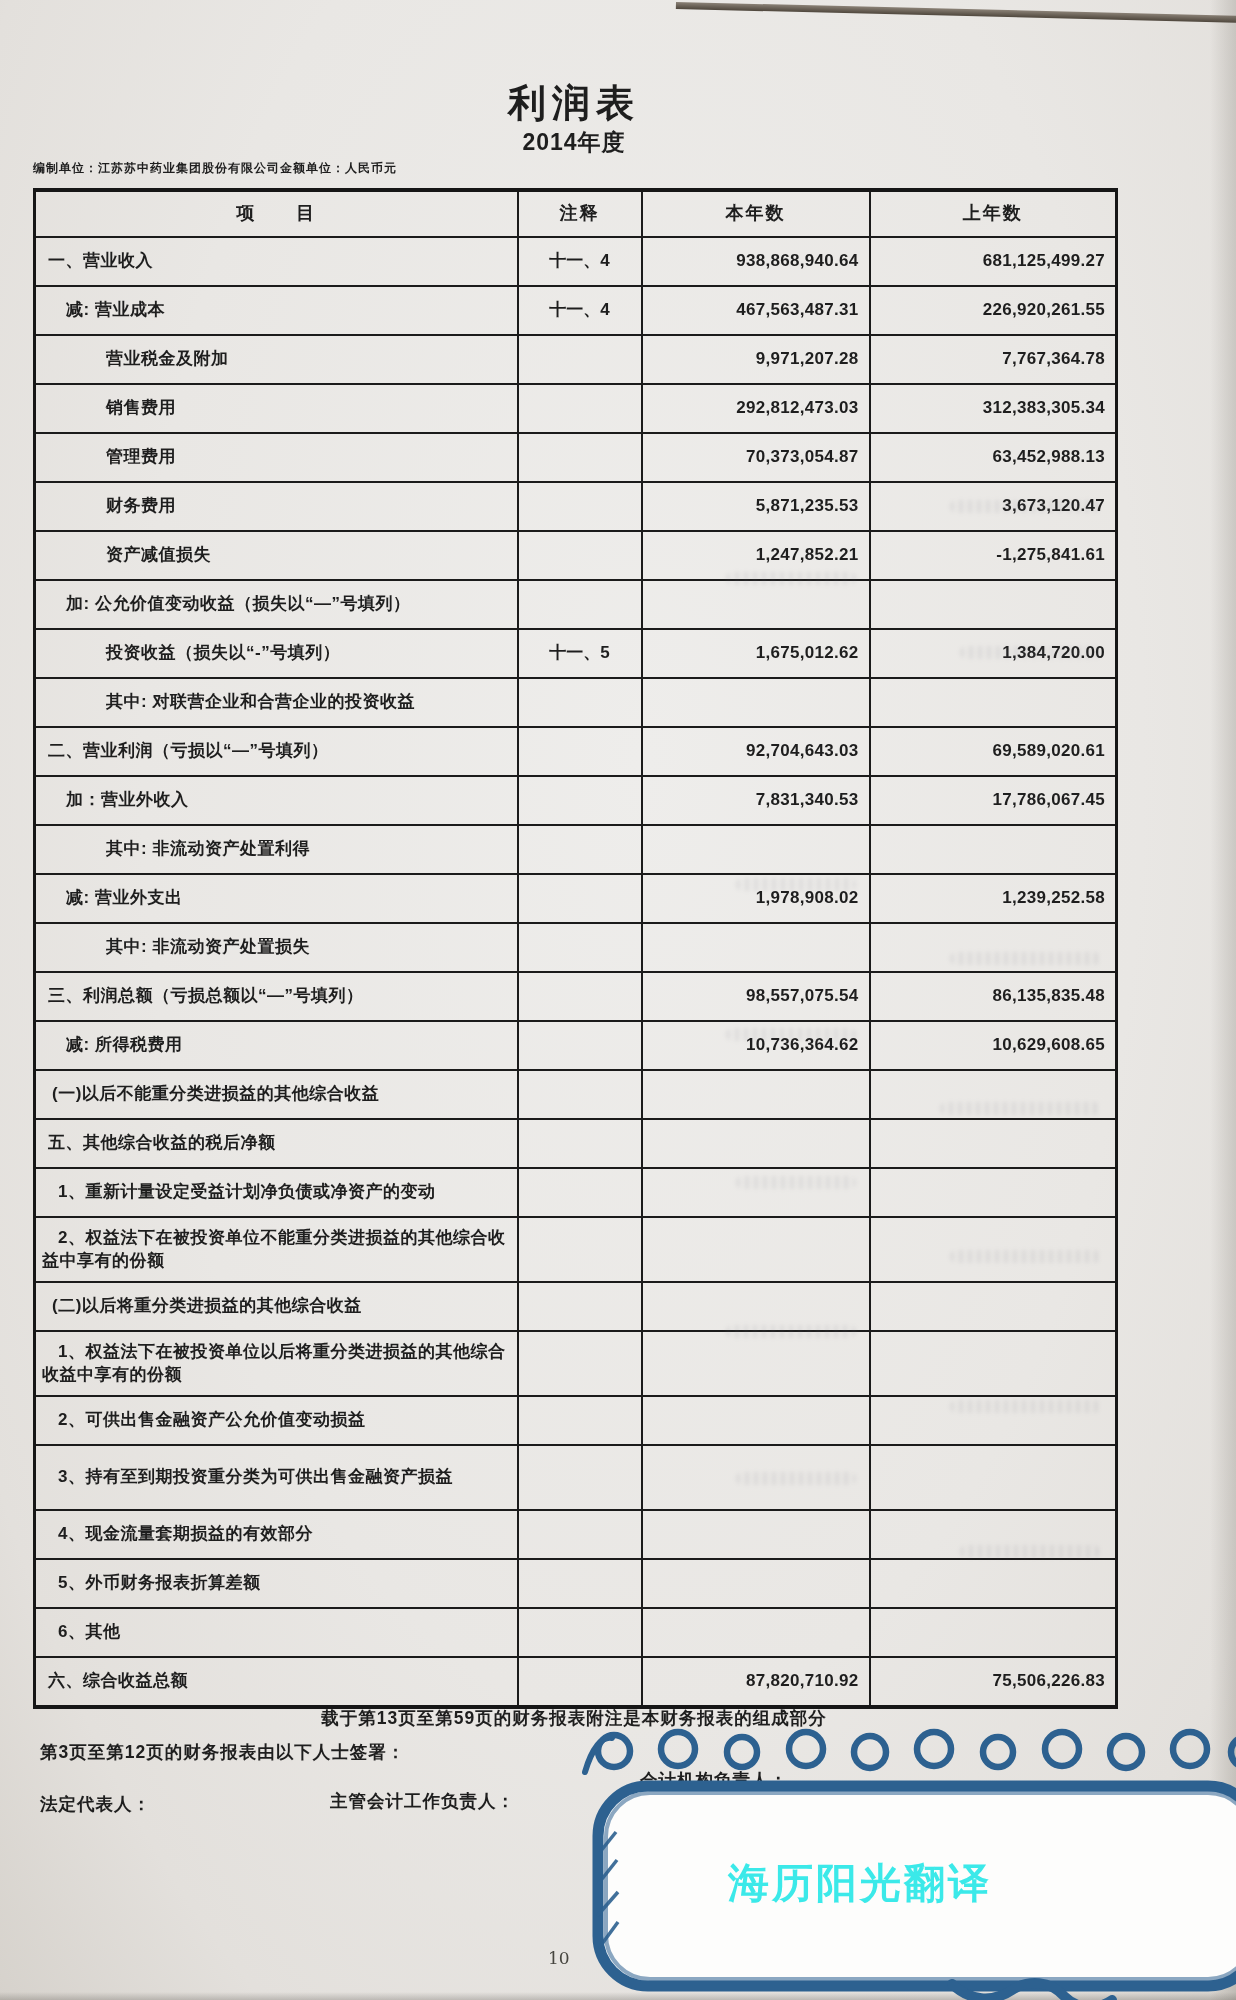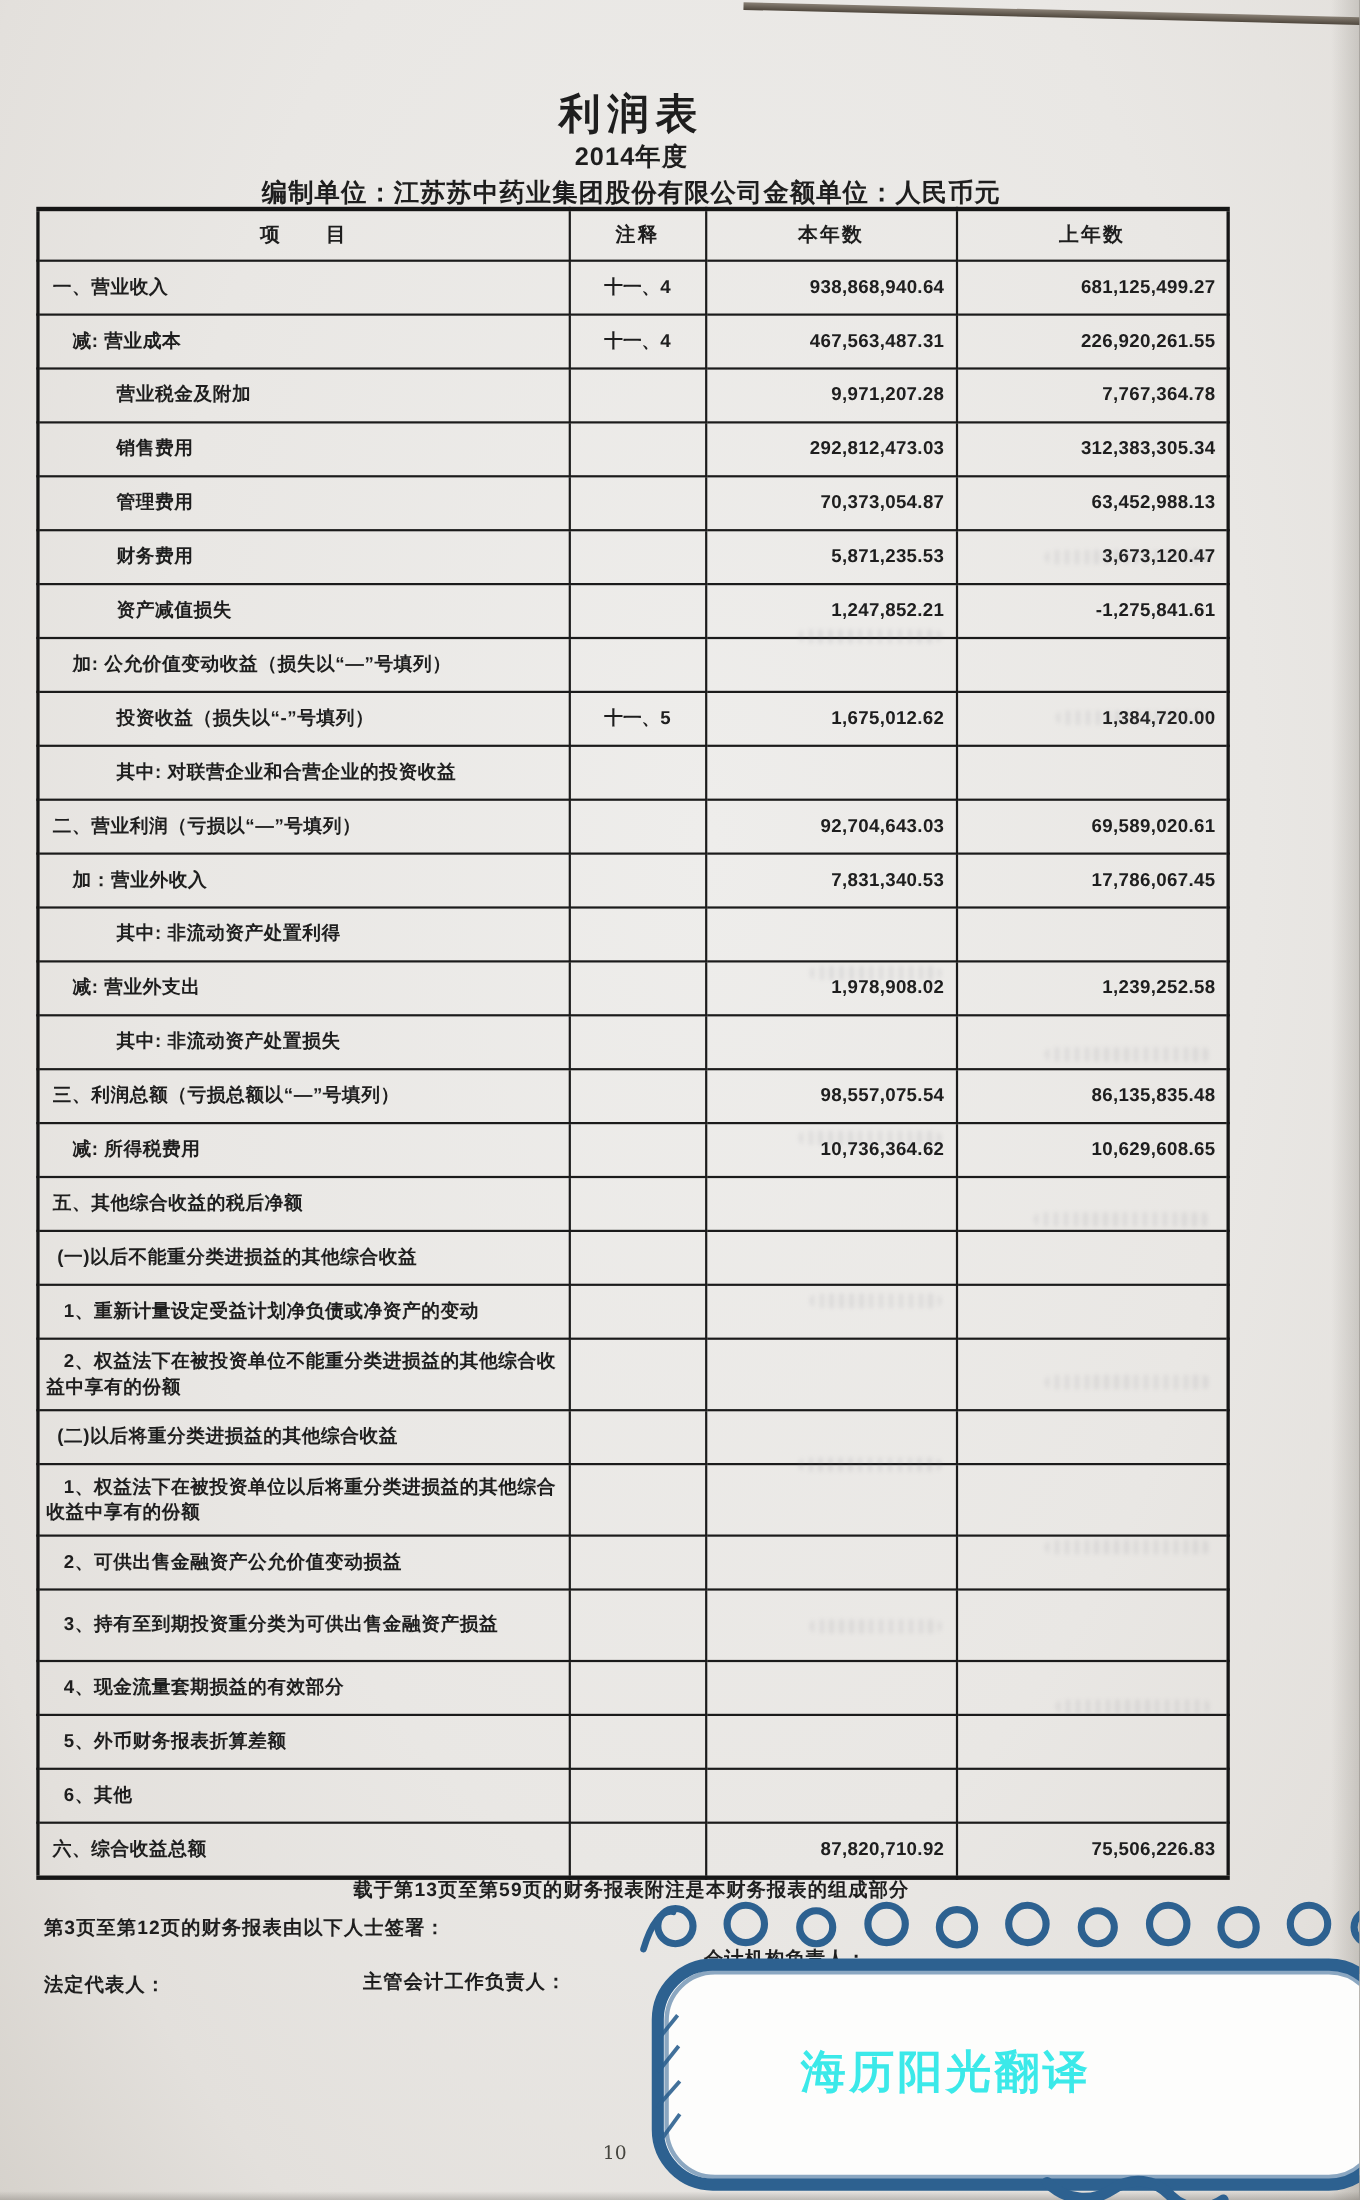--- a/index.html
+++ b/index.html
@@ -14,21 +14,21 @@
   .edge-right{position:absolute;right:0;top:0;width:26px;height:100%;
     background:linear-gradient(90deg,rgba(90,85,75,0) 0%,rgba(90,85,75,.20) 100%);}
   .edge-bottom{position:absolute;left:0;bottom:0;width:100%;height:8px;
     background:linear-gradient(rgba(70,65,58,0),rgba(70,65,58,.25));}
 
   .title{position:absolute;left:33px;top:78px;width:1082px;text-align:center;
     font-size:38px;font-weight:bold;letter-spacing:6px;}
   .subtitle{position:absolute;left:33px;top:127px;width:1082px;text-align:center;
     font-size:23px;font-weight:bold;letter-spacing:1px;}
   .meta-row{position:absolute;left:33px;top:160px;width:1082px;display:flex;
-    justify-content:center;font-size:23px;font-weight:bold;letter-spacing:1px;}
+    justify-content:flex-start;font-size:12px;font-weight:bold;letter-spacing:1px;}
 
   table.stmt{position:absolute;left:33px;top:188px;width:1082px;border-collapse:collapse;
     table-layout:fixed;background:transparent;
     border:3px solid #161616;border-top:4px solid #161616;border-bottom:4px solid #161616;}
   table.stmt th,table.stmt td{border:2px solid #1b1b1b;line-height:1.3;
     overflow:hidden;padding-top:2px;padding-bottom:2px;}
   table.stmt th{height:40px;font-size:18px;font-weight:bold;text-align:center;letter-spacing:2px;}
   table.stmt td{height:43px;font-size:17px;}
   tr.tall td{height:59px;}
   td.c-item{text-align:left;font-weight:600;letter-spacing:0.5px;}
@@ -188,30 +188,30 @@
           <td class="c-num bold">98,557,075.54</td>
           <td class="c-num bold">86,135,835.48</td>
         </tr>
         <tr>
           <td class="c-item lvl1">减: 所得税费用</td>
           <td class="c-note"></td>
           <td class="c-num">10,736,364.62</td>
           <td class="c-num">10,629,608.65</td>
         </tr>
         <tr>
+          <td class="c-item lvl3">(一)以后不能重分类进损益的其他综合收益</td>
+          <td class="c-note"></td>
+          <td class="c-num"></td>
+          <td class="c-num"></td>
+        </tr>
+        <tr>
           <td class="c-item lvl0 bold">五、其他综合收益的税后净额</td>
           <td class="c-note"></td>
           <td class="c-num bold"></td>
           <td class="c-num bold"></td>
-        </tr>
-        <tr>
-          <td class="c-item lvl3">(一)以后不能重分类进损益的其他综合收益</td>
-          <td class="c-note"></td>
-          <td class="c-num"></td>
-          <td class="c-num"></td>
         </tr>
         <tr>
           <td class="c-item lvl4">1、重新计量设定受益计划净负债或净资产的变动</td>
           <td class="c-note"></td>
           <td class="c-num"></td>
           <td class="c-num"></td>
         </tr>
         <tr class="tall">
           <td class="c-item lvl4">2、权益法下在被投资单位不能重分类进损益的其他综合收益中享有的份额</td>
           <td class="c-note"></td>

